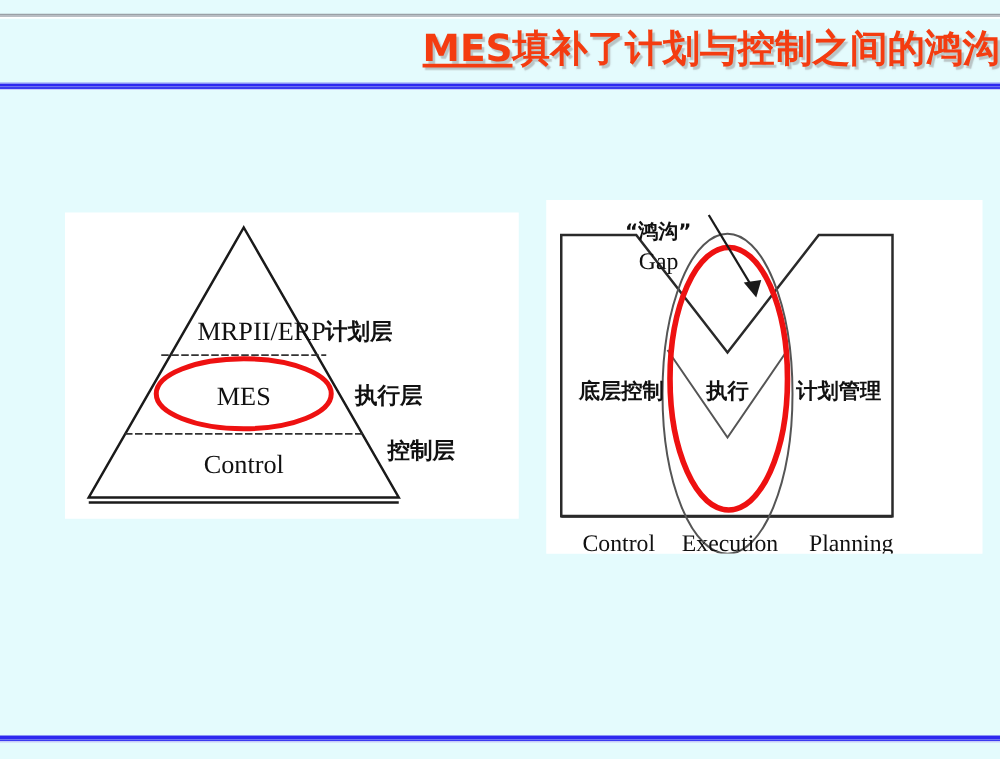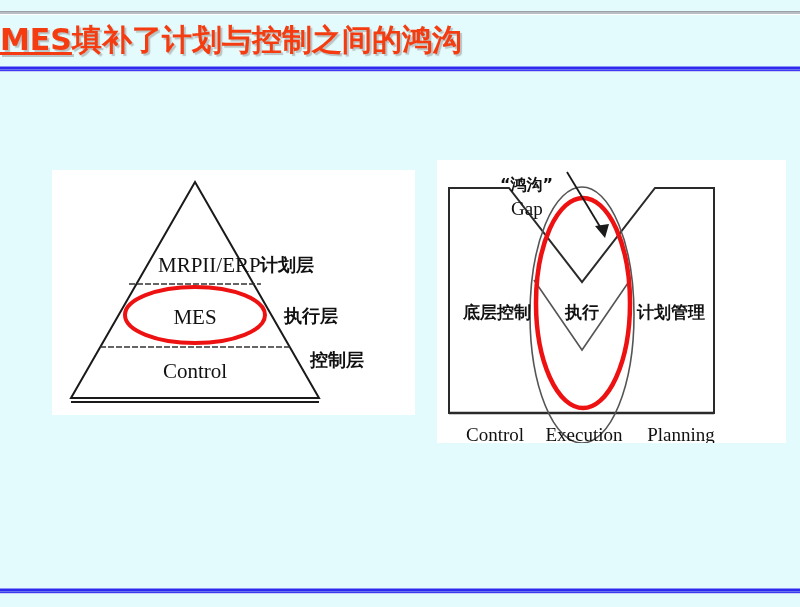--- a/index.html
+++ b/index.html
@@ -49,21 +49,21 @@
   #rule-top     { top: 11px; }
   #rule-under-title { top: 66px; }
   #rule-bottom  { top: 588px; }
 
   
   #title {
     position: absolute;
     top: 21px;
     left: 0;
     width: 800px;
-    text-align: left;
+    text-align: right;
     font-family: "DejaVu Sans", sans-serif;
     font-size: 30px;
     font-weight: bold;
     color: #f43c10;
     letter-spacing: 0px;
     text-shadow: 2px 2px 1px rgba(150,150,150,0.55);
     white-space: nowrap;
     line-height: 38px;
   }
   #title .u { text-decoration: underline; text-decoration-thickness: 3px; }

